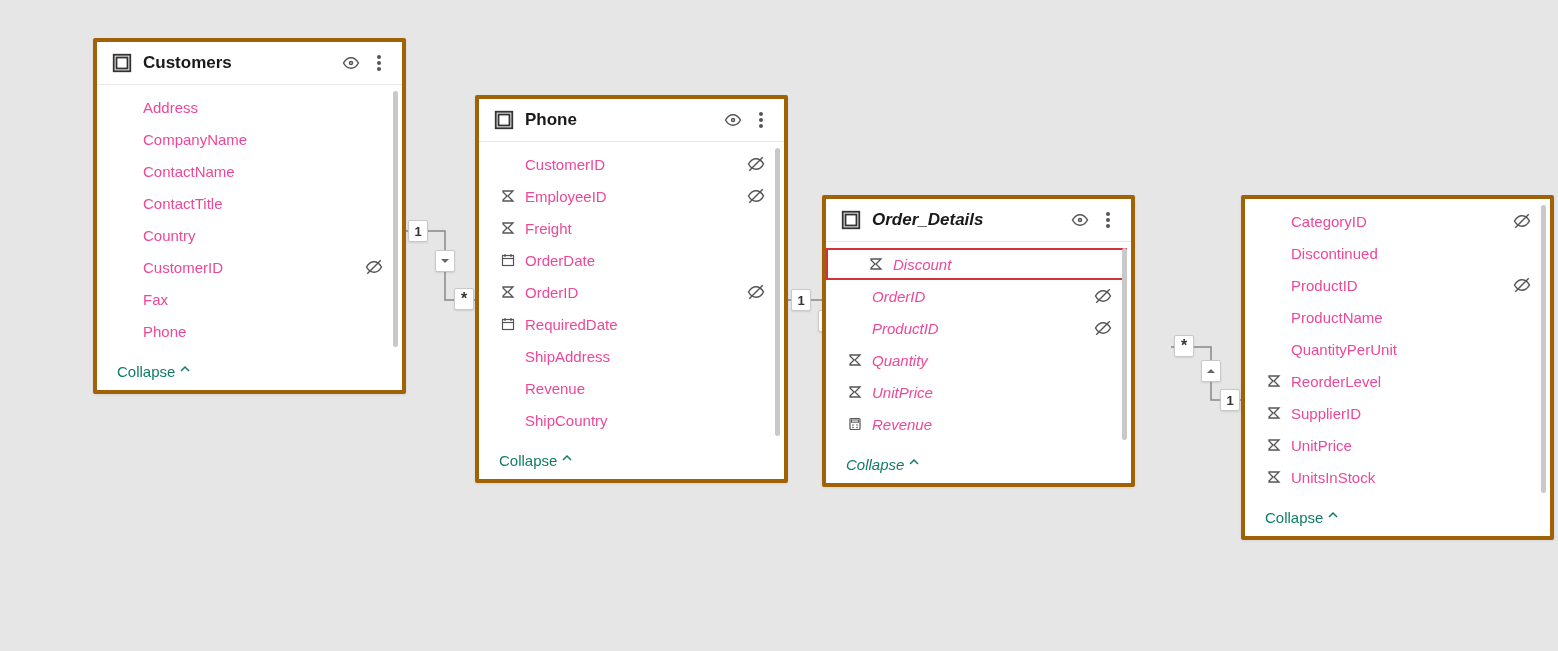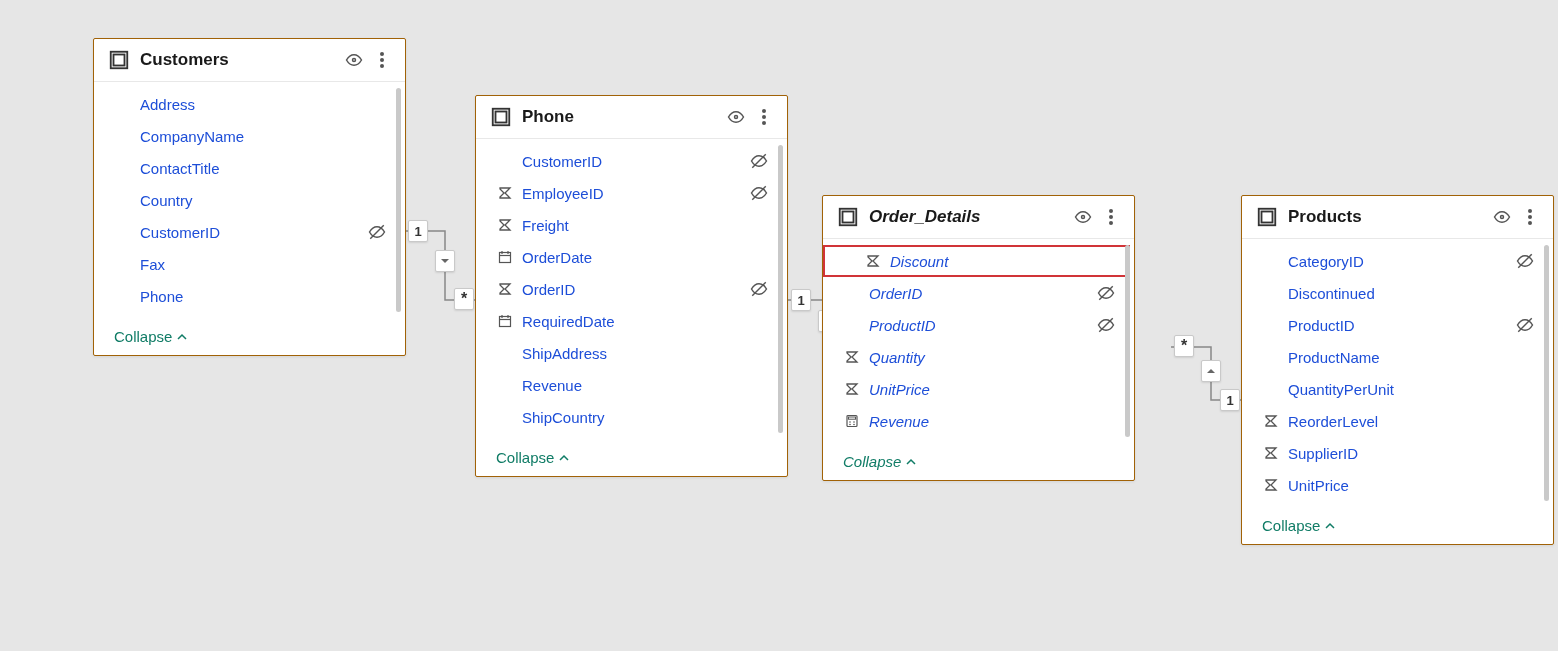--- a/index.html
+++ b/index.html
@@ -14,21 +14,21 @@
   }
   .canvas {
     position: absolute;
     top: 0; left: 0;
     width: 1558px;
     height: 651px;
   }
   .table-card {
     position: absolute;
     background: #fff;
-    border: 1px solid #a16207;
+    border: 4px solid #a16207;
     border-radius: 2px;
     box-shadow: 0 1px 3px rgba(0,0,0,0.08);
     display: flex;
     flex-direction: column;
   }
   .card-header {
     display: flex;
     align-items: center;
     padding: 10px 14px;
     border-bottom: 1px solid #e8e8e8;
@@ -72,21 +72,21 @@
     width: 5px;
     background: #c9c9c9;
     border-radius: 3px;
   }
   .field-row {
     display: flex;
     align-items: center;
     padding: 4px 14px 4px 20px;
     height: 32px;
     font-size: 15px;
-    color: #1d4ed8;
+    color: #ec4899;
     gap: 8px;
     position: relative;
   }
   .field-row.highlighted {
     outline: 2px solid #d13438;
     outline-offset: -2px;
     padding-left: 41px;
   }
   .field-icon {
     width: 18px;
@@ -104,21 +104,20 @@
     width: 20px;
     display: flex;
     justify-content: center;
     color: #555;
   }
   .collapse-row {
     padding: 10px 20px;
     color: #107c66;
     font-size: 15px;
     display: flex;
-    align-items: center;
     gap: 4px;
     cursor: pointer;
   }
   .collapse-row .chev {
     display: inline-flex;
   }
 
   
   svg.connectors {
     position: absolute;
@@ -227,20 +226,25 @@
           <span class="field-name">Address</span>
           <span class="field-right-icon"></span>
         </div>
         <div class="field-row">
           <span class="field-icon"></span>
           <span class="field-name">CompanyName</span>
           <span class="field-right-icon"></span>
         </div>
         <div class="field-row">
           <span class="field-icon"></span>
+          <span class="field-name">ContactName</span>
+          <span class="field-right-icon"></span>
+        </div>
+        <div class="field-row">
+          <span class="field-icon"></span>
           <span class="field-name">ContactTitle</span>
           <span class="field-right-icon"></span>
         </div>
         <div class="field-row">
           <span class="field-icon"></span>
           <span class="field-name">Country</span>
           <span class="field-right-icon"></span>
         </div>
         <div class="field-row">
           <span class="field-icon"></span>
@@ -488,44 +492,20 @@
     <span>Collapse</span>
     <span class="chev">
           <svg width="12" height="12" viewBox="0 0 12 12">
             <path d="M2 8 L6 4 L10 8" stroke="#107c66" stroke-width="1.5" fill="none"></path>
           </svg>
         </span>
   </div>
 </div>
 
 <div class="table-card" style="left:1241px; top:195px; width:313px;">
-  <div class="card-header">
-    <span class="table-icon">
-      <svg width="22" height="22" viewBox="0 0 24 24" fill="none" stroke="#333" stroke-width="2">
-            <rect x="3" y="3" width="18" height="18"></rect>
-            <rect x="6" y="6" width="12" height="12"></rect>
-          </svg>
-    </span>
-    <span class="card-title">Products</span>
-    <div class="header-actions">
-      <span class="eye-btn">
-        <svg width="18" height="18" viewBox="0 0 24 24" fill="none" stroke="#555" stroke-width="2">
-              <path d="M2 12s4-7 10-7 10 7 10 7-4 7-10 7S2 12 2 12z"></path>
-              <circle cx="12" cy="12" r="2"></circle>
-            </svg>
-      </span>
-      <span class="more-btn">
-        <svg width="4" height="16" viewBox="0 0 4 16">
-              <circle cx="2" cy="2" r="2" fill="#555"></circle>
-              <circle cx="2" cy="8" r="2" fill="#555"></circle>
-              <circle cx="2" cy="14" r="2" fill="#555"></circle>
-            </svg>
-      </span>
-    </div>
-  </div>
   <div class="field-list" id="fields-products">
         <div class="field-row">
           <span class="field-icon"></span>
           <span class="field-name">CategoryID</span>
           <span class="field-right-icon">
             <svg width="18" height="18" viewBox="0 0 24 24" fill="none" stroke="#555" stroke-width="2">
               <path d="M2 12s4-7 10-7 10 7 10 7-4 7-10 7S2 12 2 12z"></path>
               <line x1="3" y1="21" x2="21" y2="3"></line>
             </svg>
           </span>
@@ -573,20 +553,29 @@
           <span class="field-name">SupplierID</span>
           <span class="field-right-icon"></span>
         </div>
         <div class="field-row">
           <span class="field-icon">
             <svg width="14" height="14" viewBox="0 0 14 14">
               <path d="M2 2 H12 L7 7 L12 12 H2 V11 L6 7 L2 3 Z" fill="none" stroke="#555" stroke-width="1.3"></path>
             </svg>
           </span>
           <span class="field-name">UnitPrice</span>
+          <span class="field-right-icon"></span>
+        </div>
+        <div class="field-row">
+          <span class="field-icon">
+            <svg width="14" height="14" viewBox="0 0 14 14">
+              <path d="M2 2 H12 L7 7 L12 12 H2 V11 L6 7 L2 3 Z" fill="none" stroke="#555" stroke-width="1.3"></path>
+            </svg>
+          </span>
+          <span class="field-name">UnitsInStock</span>
           <span class="field-right-icon"></span>
         </div>
       </div>
   <div class="collapse-row">
     <span>Collapse</span>
     <span class="chev">
           <svg width="12" height="12" viewBox="0 0 12 12">
             <path d="M2 8 L6 4 L10 8" stroke="#107c66" stroke-width="1.5" fill="none"></path>
           </svg>
         </span>

